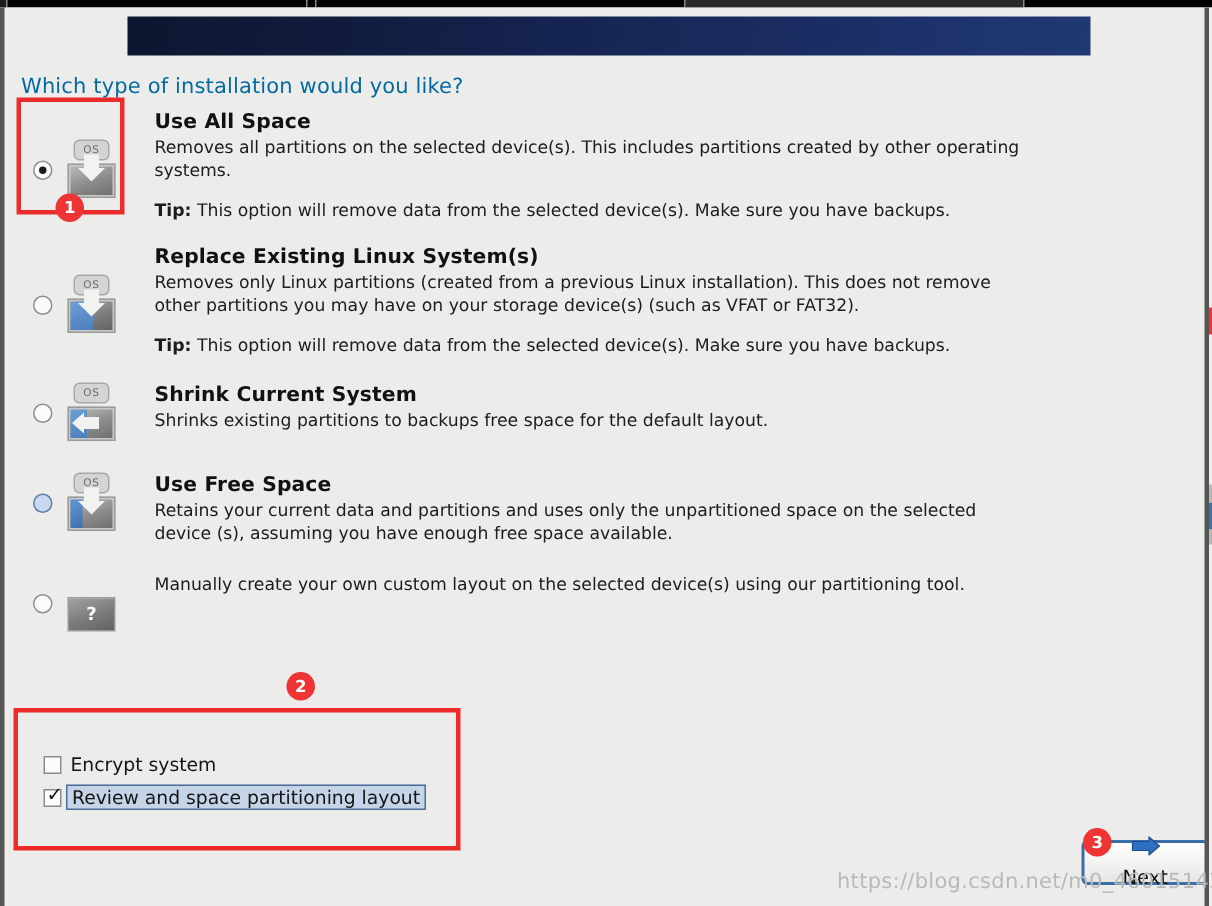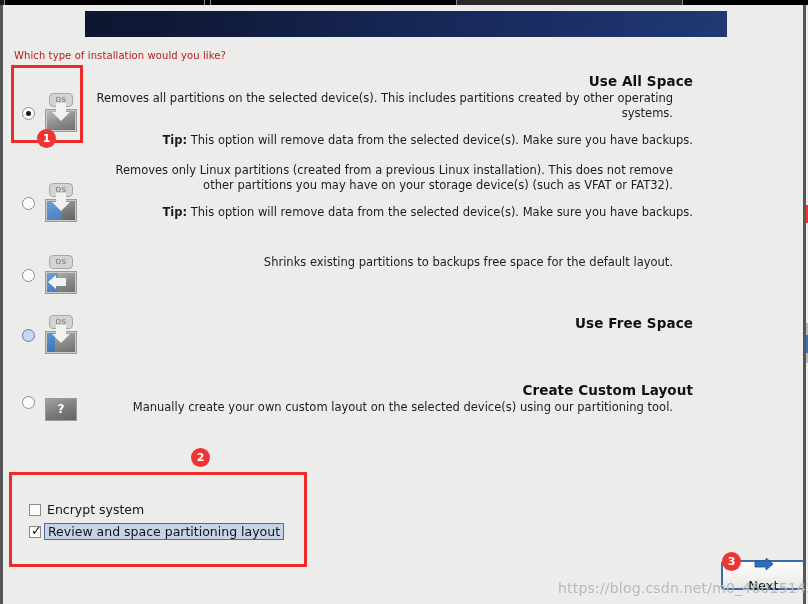--- a/index.html
+++ b/index.html
@@ -42,22 +42,22 @@
     left: 82px; top: 6px;
     width: 642px; height: 26px;
     background: linear-gradient(100deg,
         #0d1630 0%, #101b3b 20%, #152451 45%,
         #1a2d62 70%, #1f3571 90%, #203873 100%);
   }
 
   #question {
     position: absolute;
     left: 11px; top: 45px;
-    font-size: 10px;
-    color: #b91c1c;
+    font-size: 14px;
+    color: #0369a1;
     letter-spacing: 0.1px;
   }
 
   
   .option-row {
     position: absolute;
     left: 0;
     width: 790px;
   }
   .radio {
@@ -180,21 +180,21 @@
     border: 1px solid #9a9a98;
     background: linear-gradient(160deg,#a2a2a0 0%, #7b7b79 55%, #636361 100%);
     box-sizing: border-box;
     color: #fdfdfd;
     font-size: 12px;
     font-weight: bold;
     text-align: center;
     line-height: 21px;
   }
 
-  .opt-text { position: absolute; left: 90px; width: 600px; text-align: right; }
+  .opt-text { position: absolute; left: 100px; width: 600px; }
   .opt-title {
     font-size: 13.5px;
     font-weight: bold;
     color: #111111;
     margin: 0 0 2px 0;
     letter-spacing: 0.1px;
   }
   .opt-desc {
     font-size: 11.5px;
     color: #1c1c1c;
@@ -342,60 +342,62 @@
   <div class="option-row" style="top:158px;">
     <div class="radio" style="top:34px;"></div>
     <div class="opt-icon" style="top:20px;">
       <div class="os-tag">OS</div>
       <div class="drive">
           <div class="fill bigblue"></div>
         </div>
       <div class="arrow-down"></div>
     </div>
     <div class="opt-text" style="top:0;">
+      <p class="opt-title">Replace Existing Linux System(s)</p>
       <p class="opt-desc">Removes only Linux partitions (created from a previous Linux installation).  This does not remove other partitions you may have on your storage device(s) (such as VFAT or FAT32).</p>
       <p class="opt-tip"><b>Tip:</b> <span>This option will remove data from the selected device(s).  Make sure you have backups.</span></p>
     </div>
   </div>
 
   <div class="option-row" style="top:250px;">
     <div class="radio" style="top:14px;"></div>
     <div class="opt-icon" style="top:0px;">
       <div class="os-tag">OS</div>
       <div class="drive">
           <div class="fill halfblue"></div>
         </div>
       <div class="arrow-left"></div>
     </div>
     <div class="opt-text" style="top:0;">
+      <p class="opt-title">Shrink Current System</p>
       <p class="opt-desc">Shrinks existing partitions to backups free space for the default layout.</p>
     </div>
   </div>
 
   <div class="option-row" style="top:310px;">
     <div class="radio prelight" style="top:14px;"></div>
     <div class="opt-icon" style="top:0px;">
       <div class="os-tag">OS</div>
       <div class="drive">
           <div class="fill leftblue"></div>
         </div>
       <div class="arrow-down"></div>
     </div>
     <div class="opt-text" style="top:0;">
       <p class="opt-title">Use Free Space</p>
+      <p class="opt-desc">Retains your current data and partitions and uses only the unpartitioned space on the selected device (s), assuming you have enough free space available.</p>
     </div>
   </div>
 
   <div class="option-row" style="top:377px;">
     <div class="radio" style="top:14px;"></div>
     <div class="opt-icon" style="top:0px;">
       <div class="qmark">?</div>
     </div>
     <div class="opt-text" style="top:0;">
-      <p class="opt-title">Create Custom Layout</p>
       <p class="opt-desc">Manually create your own custom layout on the selected device(s) using our partitioning tool.</p>
     </div>
   </div>
 
   <div style="position:absolute;left:11px;top:475px;width:300px;height:85px;">
     <div class="cbox-row" style="top:22px;">
       <div class="cbox">
           <span class="tick"></span>
         </div>
       <span class="cbox-label">Encrypt system</span>

